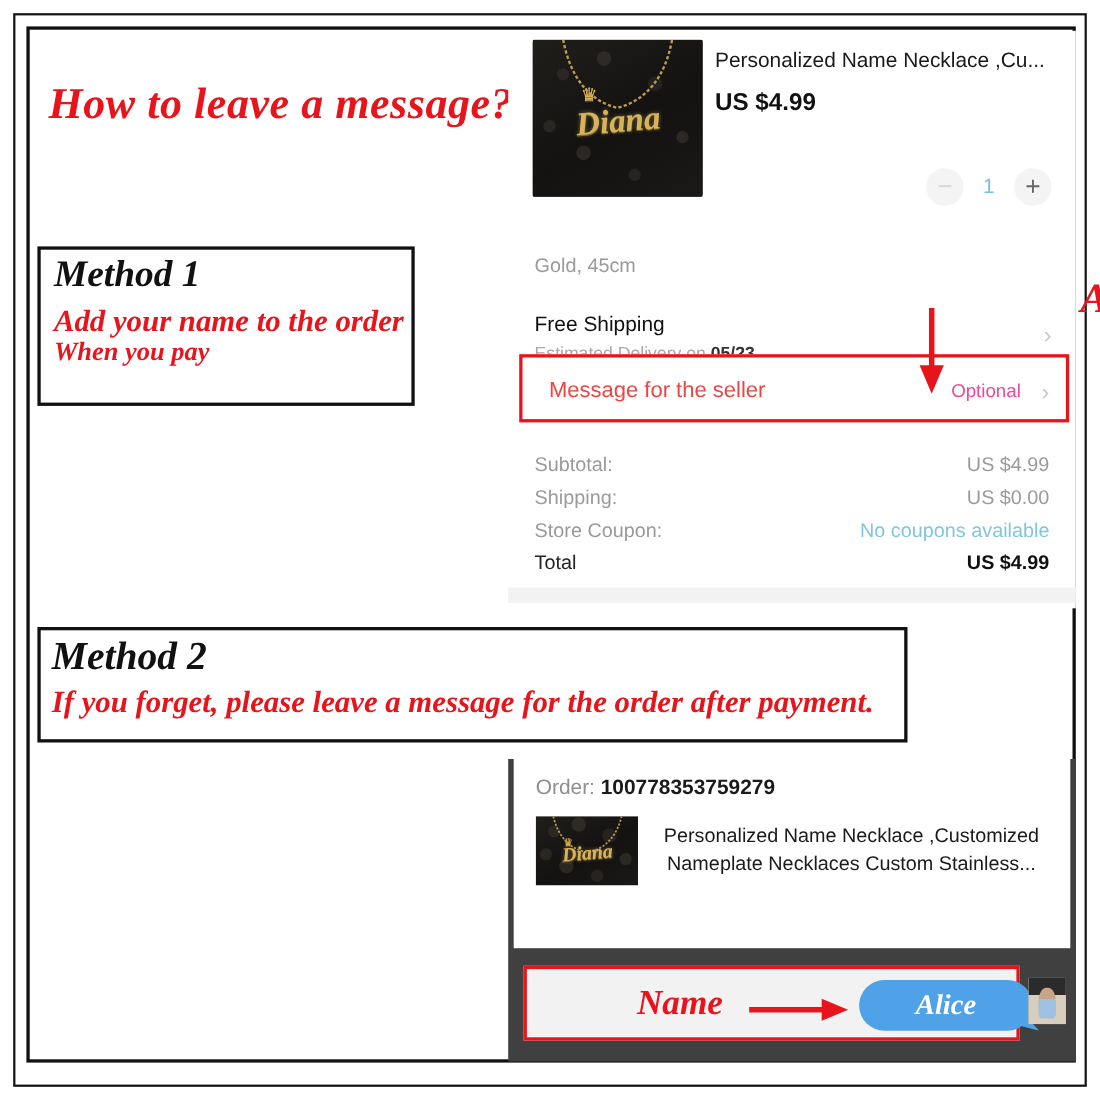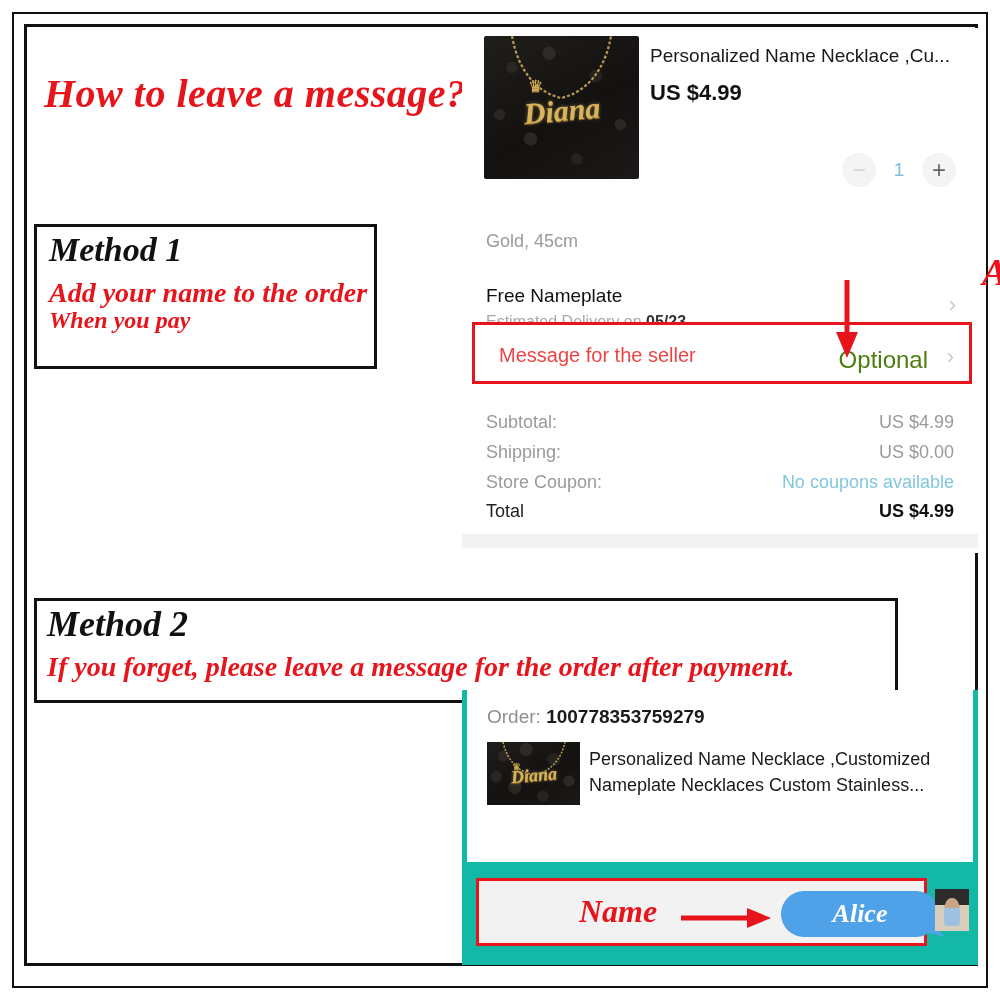--- a/index.html
+++ b/index.html
@@ -28,21 +28,21 @@
     font-style:italic;font-weight:bold;font-size:40px;
     color:#e8141c;white-space:nowrap;letter-spacing:.5px;
   }
 
   
   .method-box{
     position:absolute;box-sizing:border-box;
     border:3px solid #111;background:#fff;
   }
   #method1-box{left:34px;top:224px;width:343px;height:145px;}
-  #method2-box{left:34px;top:570px;width:864px;height:105px;margin-top:28px;}
+  #method2-box{left:34px;top:570px;width:791px;height:105px;}
 
   .method-title{
     font-family:"Liberation Serif", serif;
     font-style:italic;font-weight:bold;color:#111;
   }
   .method-sub{
     font-family:"Liberation Serif", serif;
     font-style:italic;font-weight:bold;color:#e8141c;
   }
   #method1-title{position:absolute;left:12px;top:4px;font-size:34px;}
@@ -120,21 +120,21 @@
   #ship-title{position:absolute;left:24px;top:257px;font-size:19px;color:#111;}
   #ship-sub{position:absolute;left:24px;top:285px;font-size:16px;color:#a8a8a8;}
   #ship-sub b{color:#333;}
   #ship-chev{position:absolute;right:22px;top:264px;font-size:22px;color:#c9c9c9;}
 
   #msg-box{
     position:absolute;left:10px;top:294px;width:500px;height:62px;
     border:3px solid #e8141c;box-sizing:border-box;background:#fff;
   }
   #msg-label{position:absolute;left:26px;top:316px;font-size:20px;color:#ef4444;margin-left:11px;}
-  #msg-optional{position:absolute;right:50px;top:318px;font-size:24px;color:#4d7c0f;}
+  #msg-optional{position:absolute;right:50px;top:318px;font-size:17px;color:#ec4899;}
   #msg-chev{position:absolute;right:24px;top:316px;font-size:22px;color:#c9c9c9;}
 
   #alice-note{
     position:absolute;left:520px;top:222px;
     font-family:"Liberation Serif", serif;
     font-style:italic;font-weight:bold;font-size:38px;color:#e8141c;
   }
   #alice-arrow{position:absolute;left:373px;top:252px;width:24px;height:80px;}
 
   .sumrow{position:absolute;width:468px;left:24px;font-size:18px;}
@@ -145,35 +145,35 @@
   #sum-3{top:444px;}
   #sum-3 .v{color:#82c6de;}
   #sum-4{top:473px;}
   #sum-4 .k{color:#222;}
   #sum-4 .v{color:#111;font-weight:bold;}
   #grayband{position:absolute;left:0px;top:506px;width:516px;height:14px;background:#f2f2f2;}
 
   
   #order-wrap{
     position:absolute;left:462px;top:690px;width:516px;height:275px;
-    background:#14b8a6;
+    background:#404040;
   }
   #order-card{
     position:absolute;left:5px;top:0px;width:506px;height:172px;background:#fff;
   }
   #order-line{
     position:absolute;left:20px;top:16px;font-size:19px;color:#8f8f8f;
   }
   #order-line b{color:#1a1a1a;font-weight:bold;}
   #order-thumb{
     position:absolute;left:20px;top:52px;width:93px;height:63px;overflow:hidden;
   }
   #order-desc{
     position:absolute;left:122px;top:56px;width:370px;
-    font-size:18px;color:#1a1a1a;line-height:1.45;
+    font-size:18px;color:#1a1a1a;line-height:1.45;text-align:center;
   }
   #chat-btn{
     position:absolute;left:196px;top:126px;width:210px;height:36px;
     border:1px solid #e2e2e2;background:#fff;box-sizing:border-box;
     display:flex;align-items:center;justify-content:center;
     font-size:16px;color:#a0a0a0;
   }
 
   #chat-row{
     position:absolute;left:14px;top:188px;width:451px;height:68px;
@@ -245,21 +245,21 @@
     <div id="product-price">US $4.99</div>
 
     <div id="qty">
       <div class="qty-circ" id="qty-minus">−</div>
       <div id="qty-val">1</div>
       <div class="qty-circ" id="qty-plus">+</div>
     </div>
 
     <div id="variant">Gold, 45cm</div>
 
-    <div id="ship-title">Free Nameplate</div>
+    <div id="ship-title">Free Shipping</div>
     <div id="ship-sub"><span>Estimated Delivery on </span><b>05/23</b></div>
     <div id="ship-chev">›</div>
 
     <div id="msg-box"></div>
     <div id="msg-label">Message for the seller</div>
     <div id="msg-optional">Optional</div>
     <div id="msg-chev">›</div>
 
     <div id="alice-note">Alice</div>
     <svg id="alice-arrow" viewBox="0 0 24 80">

